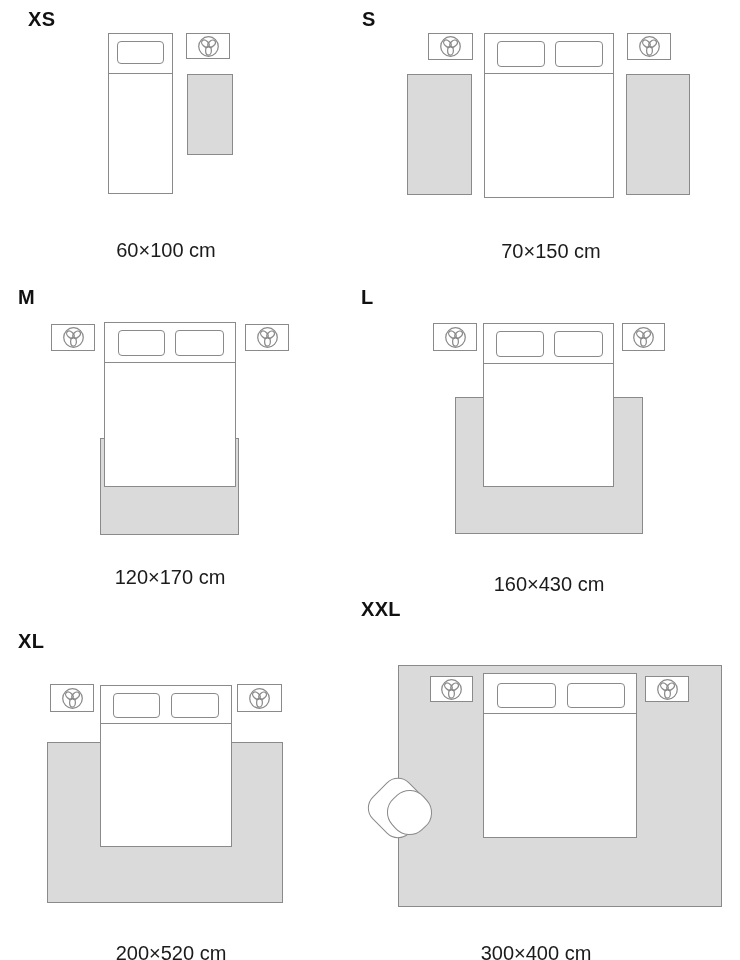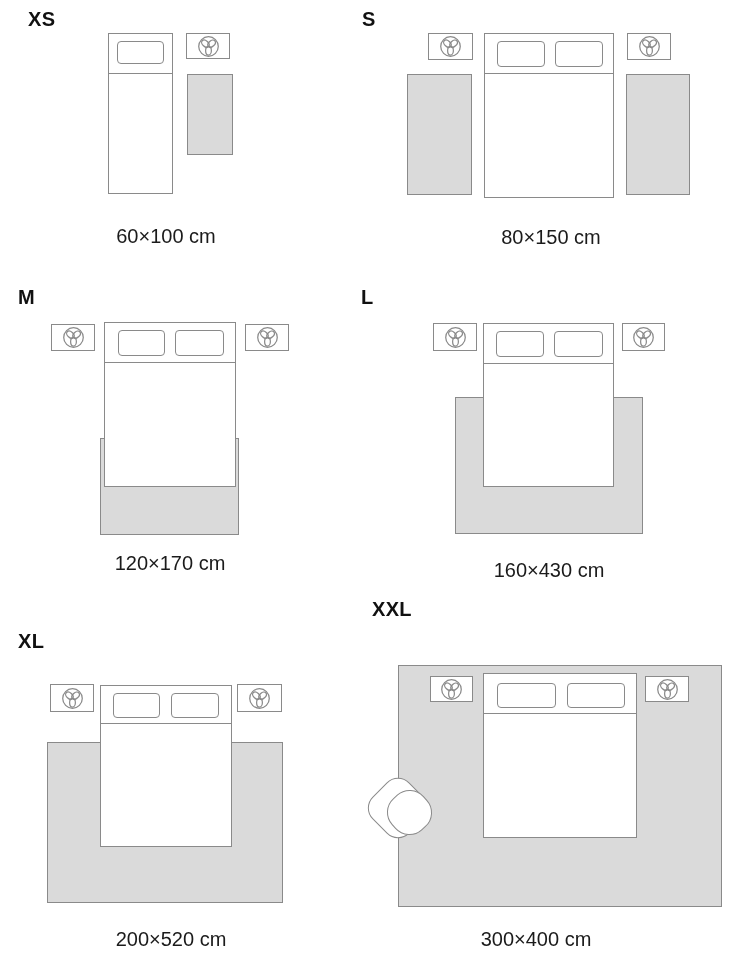--- a/index.html
+++ b/index.html
@@ -9,21 +9,21 @@
   }
   *{box-sizing:border-box;margin:0;padding:0}
   body{background:#ffffff;font-family:"Liberation Sans",sans-serif}
   .canvas{position:relative;width:740px;height:960px;background:#ffffff;overflow:hidden}
   .sz-label{
     position:absolute;font-size:20px;font-weight:700;color:#111;
     letter-spacing:.3px;line-height:22px;white-space:nowrap;
   }
   .caption{
     position:absolute;font-size:20px;font-weight:400;color:var(--txt);
-    line-height:22px;white-space:nowrap;transform:translateX(-50%);
+    line-height:22px;white-space:nowrap;transform:translateX(-50%);margin-top:14px;
   }
   .bed{
     position:absolute;background:#ffffff;border:1px solid var(--outline);
   }
   .bed-head{
     position:absolute;left:0;right:0;top:0;height:40px;
     border-bottom:1px solid var(--outline);
   }
   .pillow{
     position:absolute;background:#ffffff;border:1px solid var(--outline);
@@ -91,21 +91,21 @@
         <div class="pillow" style="left:70px;top:7px;width:48px;height:26px"></div>
       </div>
     </div>
     <div class="nightstand" style="left:627px;top:33px;width:44px;height:27px">
       <svg width="23" height="23" viewBox="0 0 24 24">
           <use href="#plant"></use>
         </svg>
     </div>
     <div class="rug" style="left:407px;top:74px;width:65px;height:121px"></div>
     <div class="rug" style="left:626px;top:74px;width:64px;height:121px"></div>
-    <div class="caption" style="left:551px;top:226px">80×150 cm</div>
+    <div class="caption" style="left:551px;top:226px">70×150 cm</div>
   </div>
 
   <div>
     <div class="sz-label" style="left:18px;top:286px">M</div>
     <div class="nightstand" style="left:51px;top:324px;width:44px;height:27px">
       <svg width="23" height="23" viewBox="0 0 24 24">
           <use href="#plant"></use>
         </svg>
     </div>
     <div class="rug" style="left:100px;top:438px;width:139px;height:97px"></div>
@@ -161,21 +161,21 @@
     </div>
     <div class="nightstand" style="left:237px;top:684px;width:45px;height:28px">
       <svg width="23" height="23" viewBox="0 0 24 24">
           <use href="#plant"></use>
         </svg>
     </div>
     <div class="caption" style="left:171px;top:928px">200×520 cm</div>
   </div>
 
   <div>
-    <div class="sz-label" style="left:372px;top:598px">XXL</div>
+    <div class="sz-label" style="left:361px;top:598px">XXL</div>
     <div class="rug" style="left:398px;top:665px;width:324px;height:242px"></div>
     <div class="nightstand" style="left:430px;top:676px;width:43px;height:26px">
       <svg width="23" height="23" viewBox="0 0 24 24">
           <use href="#plant"></use>
         </svg>
     </div>
     <div class="bed" style="left:483px;top:673px;width:154px;height:165px">
       <div class="bed-head">
         <div class="pillow" style="left:13px;top:9px;width:59px;height:25px"></div>
         <div class="pillow" style="left:83px;top:9px;width:58px;height:25px"></div>

